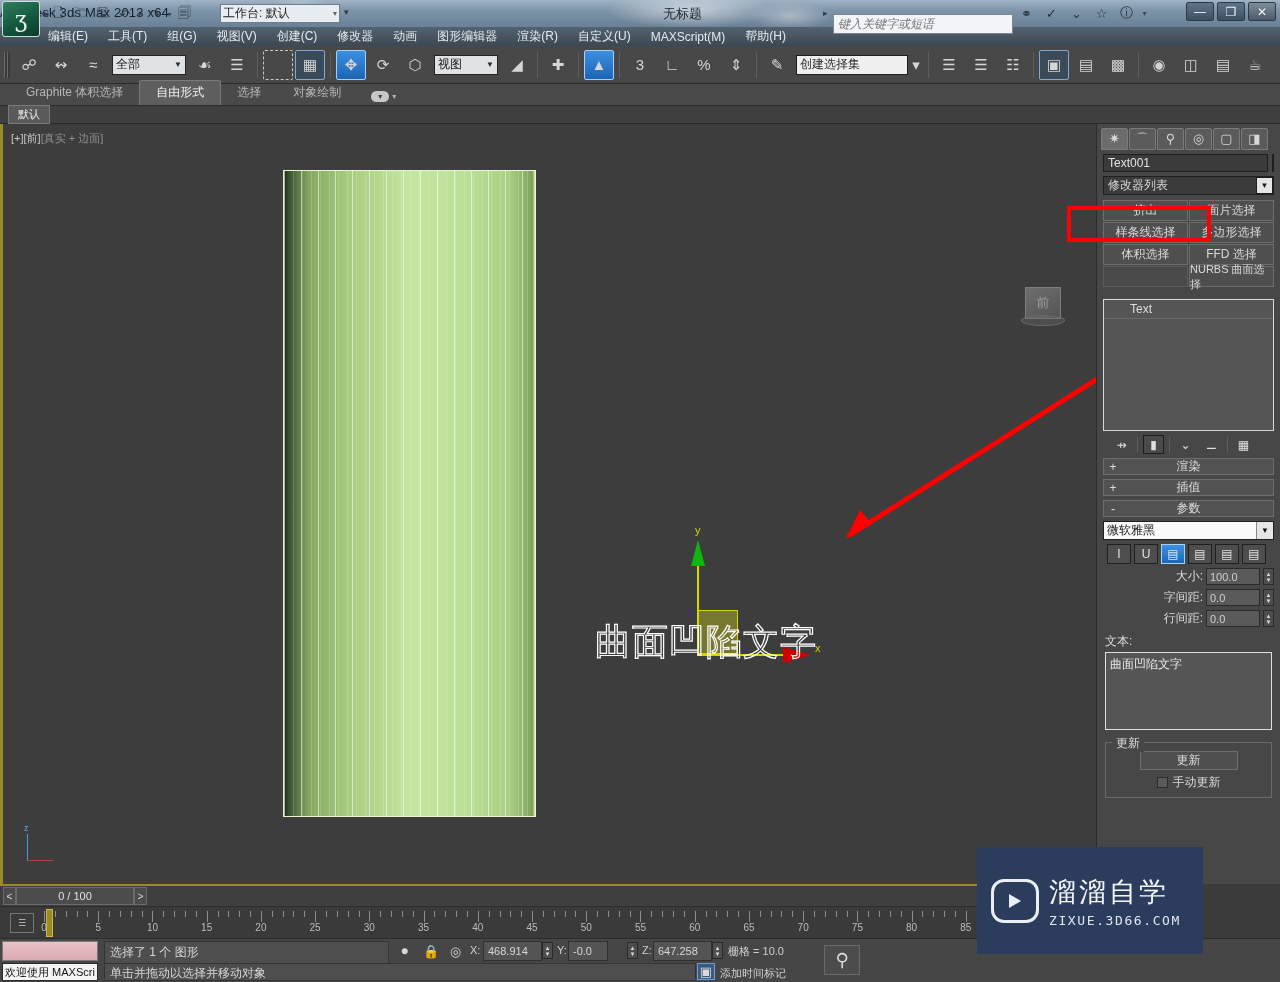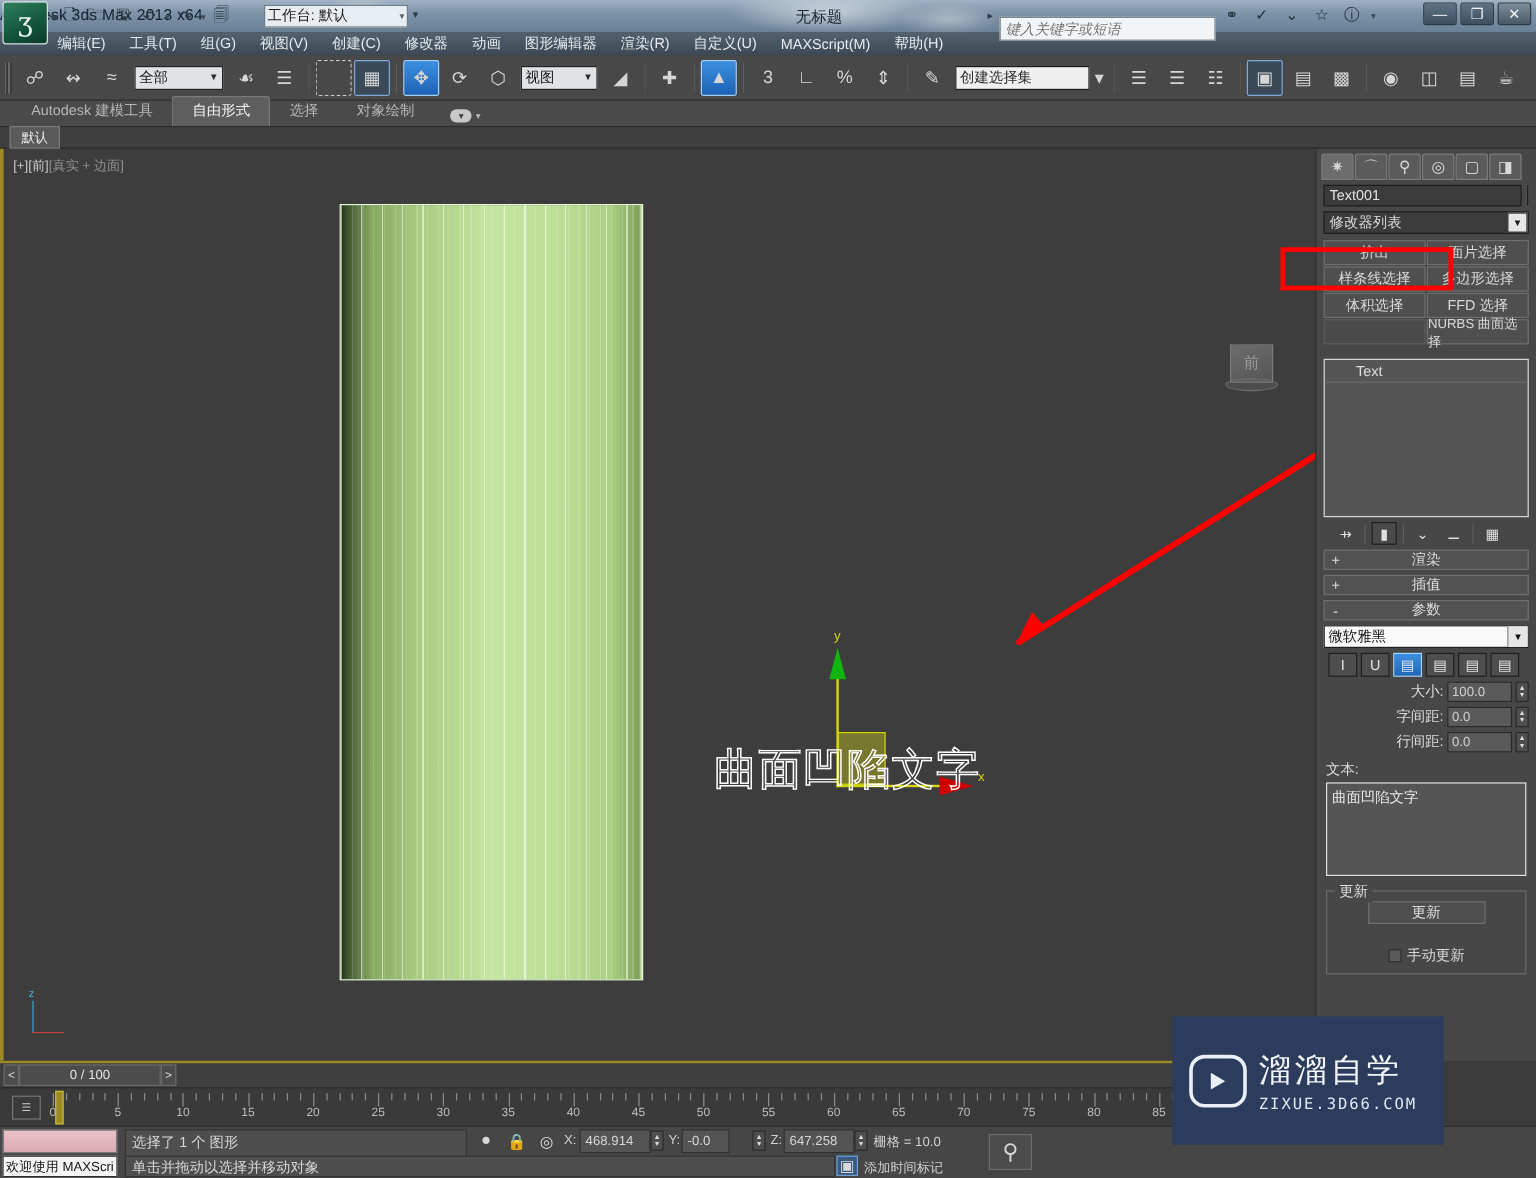--- a/index.html
+++ b/index.html
@@ -274,21 +274,21 @@
     padding: 3px 4px; font-size:12px; color:#e8e8e8;
   }
   .group {
     margin: 12px 8px 0 8px; border:1px solid #6b6b6b; padding: 8px 6px 6px 6px; position:relative;
   }
   .group-title { position:absolute; left:6px; top:-8px; background:#474747; padding:0 4px; font-size:12px; color:#dcdcdc;}
   .updbtn {
     margin: 0 auto; width: 98px; height: 19px; background:#4f4f4f; border:1px solid #6e6e6e;
     display:flex;align-items:center;justify-content:center; font-size:12px; color:#dedede; cursor:pointer;
   }
-  .chkrow { display:flex; align-items:center; justify-content:center; gap:5px; margin-top:18px;}
+  .chkrow { display:flex; align-items:center; justify-content:center; gap:5px; margin-top:4px;}
   .chk { width:11px;height:11px; background:#5a5a5a; border:1px solid #2b2b2b; }
 
   
   .timeslider {
     position: absolute; left: 0; top: 884px; width: 1096px; height: 22px;
     background: #3f3f3f; border-top: 2px solid #9b8b26; display:flex; align-items:center;
   }
   .ts-left { width:13px; height:18px; background:#4c4c4c; border:1px solid #6a6a6a; margin-left:3px;
     display:flex;align-items:center;justify-content:center; font-size:10px; color:#dcdcdc; cursor:pointer;}
   .ts-handle { width:118px; height:18px; background:#4c4c4c; border:1px solid #6a6a6a;
@@ -449,21 +449,21 @@
     <div class="tbtn">▤</div>
     <div class="tbtn">▩</div>
     <div class="tsep"></div>
     <div class="tbtn">◉</div>
     <div class="tbtn">◫</div>
     <div class="tbtn">▤</div>
     <div class="tbtn">☕</div>
   </div>
 
   <div class="ribbon">
-    <div class="rtab">Autodesk 建模工具</div>
+    <div class="rtab">Graphite 体积选择</div>
     <div class="rtab on">自由形式</div>
     <div class="rtab">选择</div>
     <div class="rtab">对象绘制</div>
     <div class="ribbon-pill">
       <span class="pill">▾</span>
       <span style="font-size:8px;color:#b6b6b6">▾</span>
     </div>
   </div>
 
   <div class="subtab">

